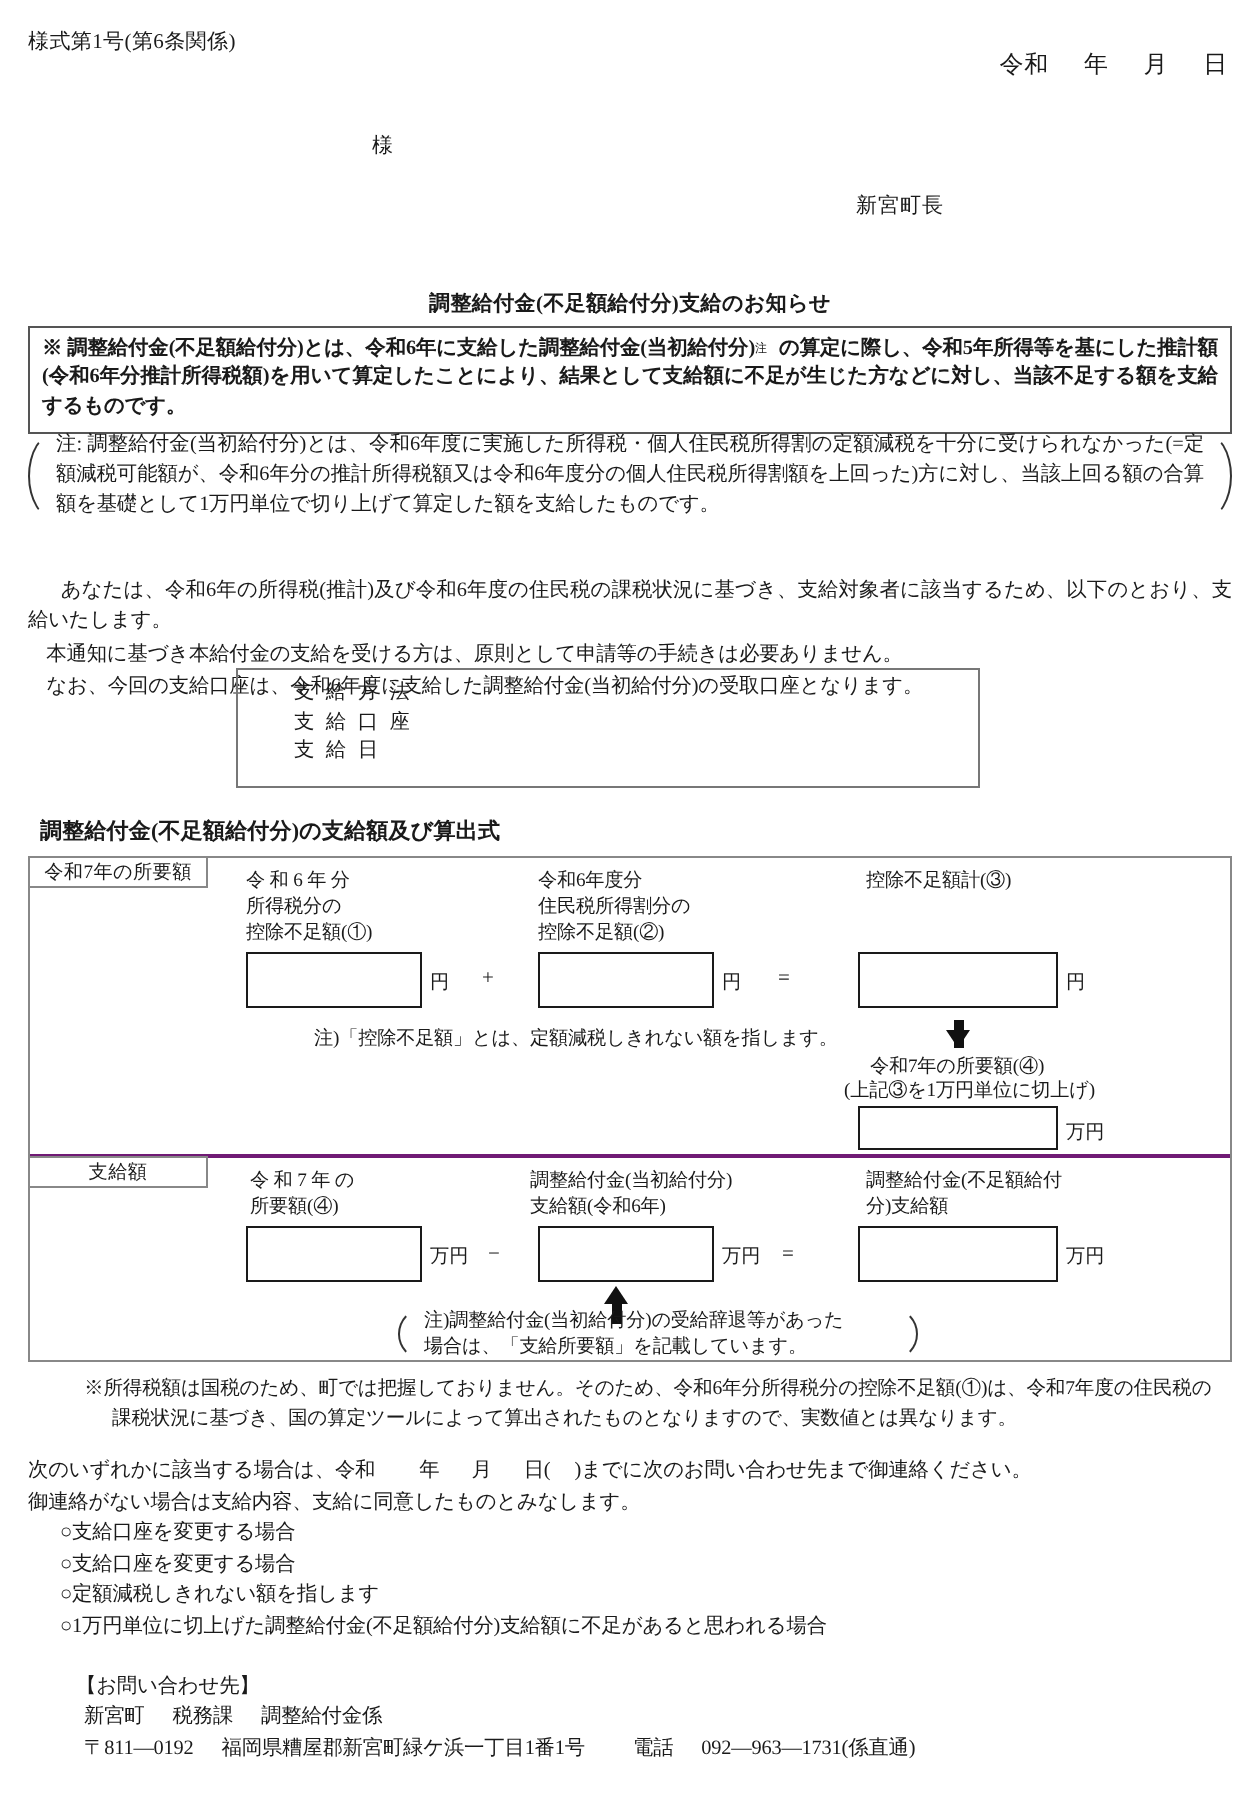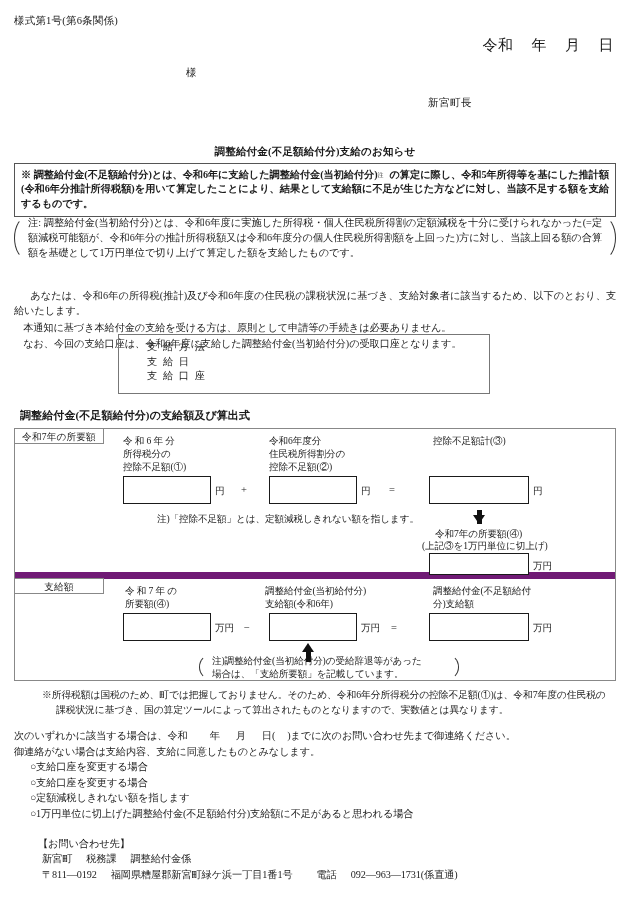--- a/index.html
+++ b/index.html
@@ -14,22 +14,22 @@
     overflow: hidden;
   }
   .page { position: relative; width: 630px; height: 869px; }
 
   
   .form-no {
     position: absolute; left: 14px; top: 14px;
     font-size: 10.5px; letter-spacing: 0.2px;
   }
   .date-line {
-    position: absolute; right: 16px; top: 36px;
-    font-size: 15px; letter-spacing: 0.4px;
+    position: absolute; right: 16px; top: 24px;
+    font-size: 12px; letter-spacing: 0.4px;
   }
   .date-line span { margin-left: 14px; }
   .date-line .era { margin-left: 0; }
   .addressee {
     position: absolute; left: 186px; top: 66px;
     font-size: 10.5px;
   }
   .issuer {
     position: absolute; left: 428px; top: 96px;
     font-size: 10.5px; letter-spacing: 0.5px;
@@ -97,21 +97,21 @@
     position: absolute; left: 20px; top: 408px;
     font-size: 11px; font-weight: bold; letter-spacing: 0.1px;
   }
 
   
   .calc-table {
     position: absolute; left: 14px; top: 428px; width: 602px; height: 253px;
     border: 1px solid #888;
   }
   .calc-row { position: relative; width: 100%; }
-  .calc-row.r1 { height: 150px; border-bottom: 7px solid #701a75; }
+  .calc-row.r1 { height: 150px; border-bottom: 2px solid #701a75; }
   .calc-row.r2 { height: 101px; }
 
   .row-label {
     position: absolute; left: -1px; top: -1px;
     width: 90px; height: 16px;
     border: 1px solid #888;
     background: #fff;
     font-size: 9.6px; text-align: center; line-height: 15px;
     letter-spacing: 0.2px;
   }
@@ -230,22 +230,22 @@
   </div>
 
   <div class="para-block">
     <p class="indent1">あなたは、令和6年の所得税(推計)及び令和6年度の住民税の課税状況に基づき、支給対象者に該当するため、以下のとおり、支給いたします。</p>
     <p class="indent-half">本通知に基づき本給付金の支給を受ける方は、原則として申請等の手続きは必要ありません。</p>
     <p class="indent-half">なお、今回の支給口座は、令和6年度に支給した調整給付金(当初給付分)の受取口座となります。</p>
   </div>
 
   <div class="pay-box">
     <div class="row" style="margin-top:5px;">支 給 方 法</div>
+    <div class="row">支 給 口 座</div>
     <div class="row">支  給  日</div>
-    <div class="row">支 給 口 座</div>
   </div>
 
   <div class="calc-title">調整給付金(不足額給付分)の支給額及び算出式</div>
 
   <div class="calc-table">
 
     <div class="calc-row r1">
       <div class="row-label">令和7年の所要額</div>
 
       <div class="col-head" style="left:108px; top:6px;">令 和 6 年 分</div>

